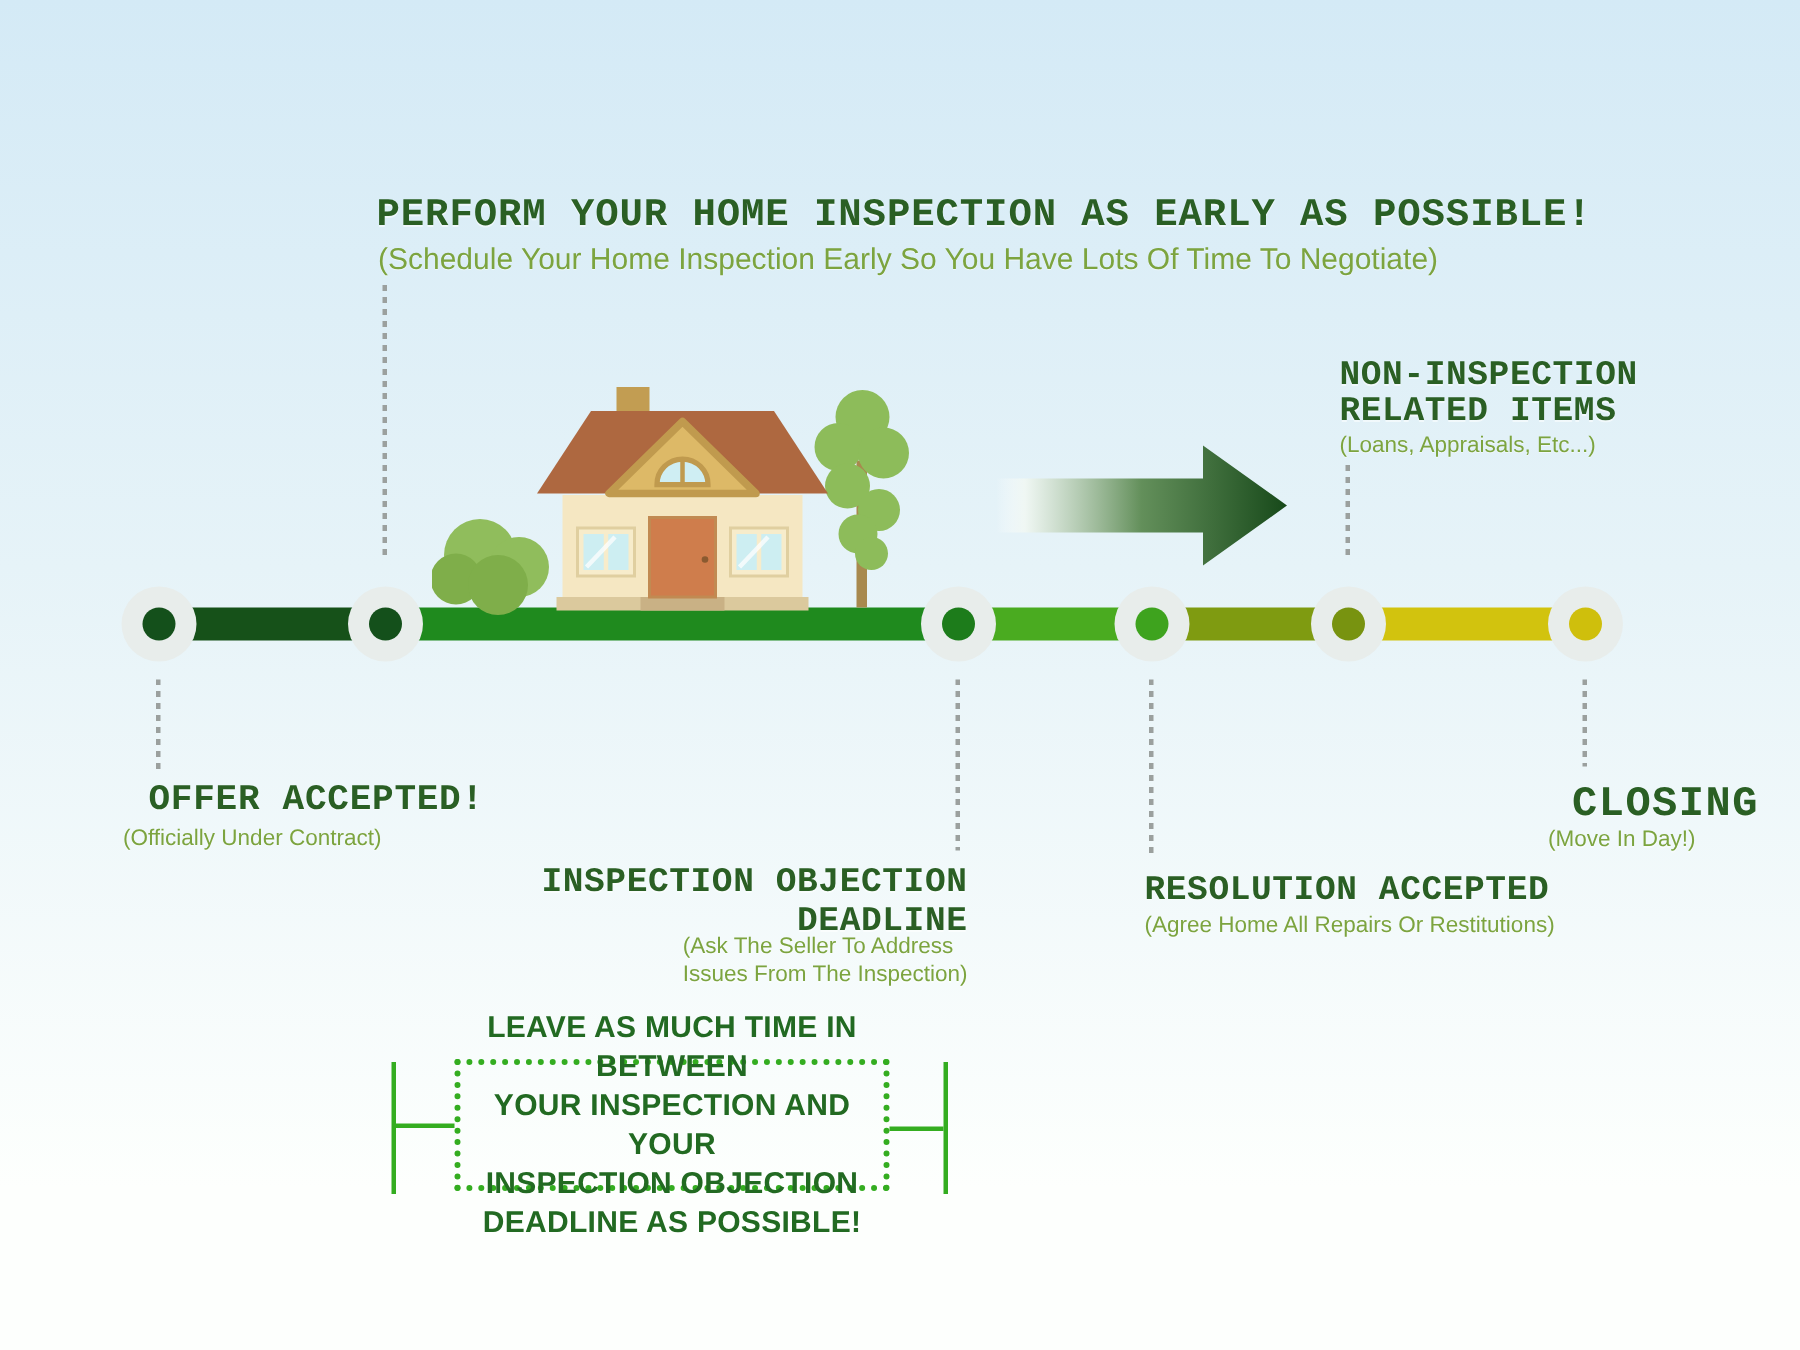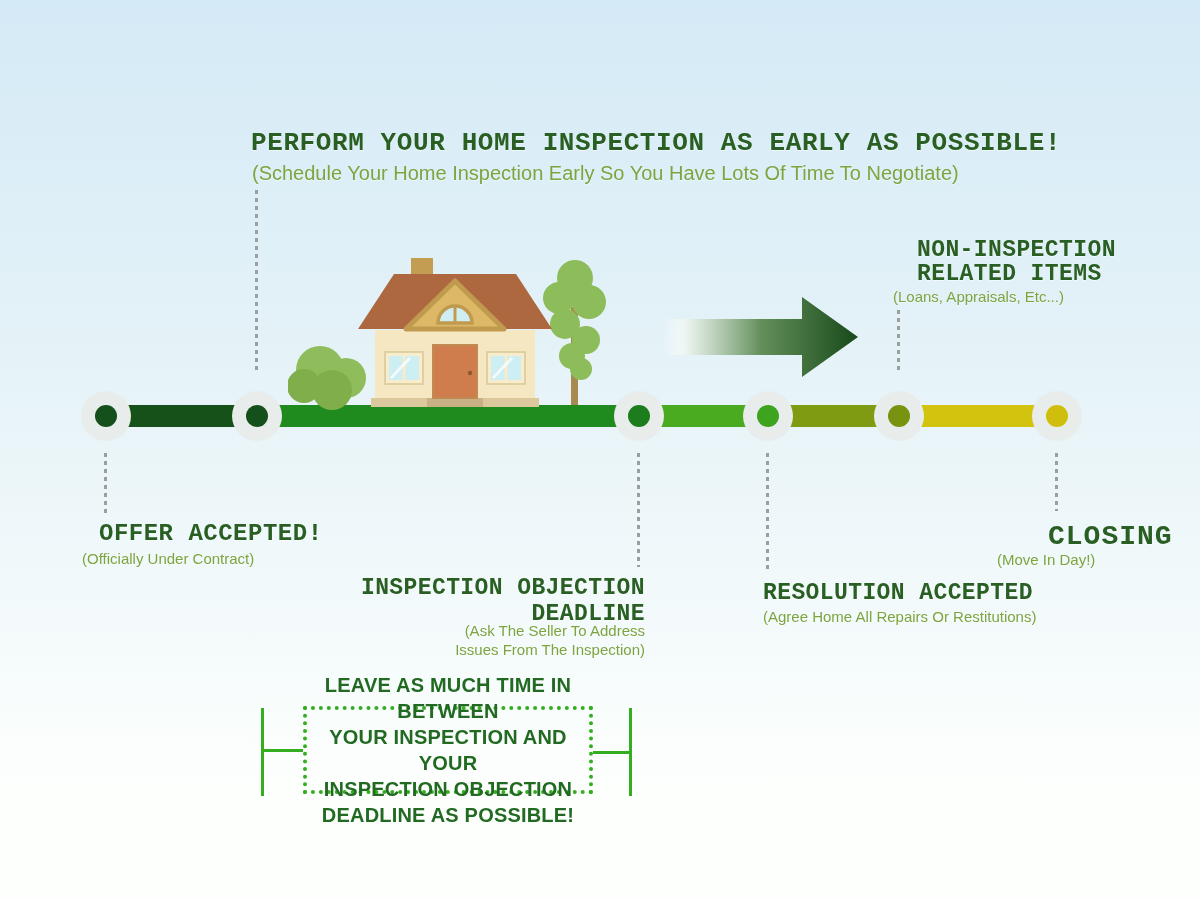--- a/index.html
+++ b/index.html
@@ -11,34 +11,34 @@
   }
   .abs { position:absolute; }
 
   
   .h-title { color:var(--heading,#2a5f24); font-weight:bold; white-space:pre-line; text-shadow:0 1px 0 rgba(255,255,255,.55);font-family:Liberation Mono, monospace; }
   .h-sub   { color:var(--subheading,#7ca43f); white-space:pre-line; text-shadow:0 1px 0 rgba(255,255,255,.5); }
 
   .main-title      { left:251px; top:128px; font-size:26px; letter-spacing:.6px; }
   .main-subtitle   { left:252px; top:162px; font-size:20px; }
 
-  .lbl-noninspection       { left:917px; top:238px; font-size:23px; line-height:1.06; letter-spacing:.4px; }
+  .lbl-noninspection       { left:893px; top:238px; font-size:23px; line-height:1.06; letter-spacing:.4px; }
   .lbl-noninspection-sub   { left:893px; top:288px; font-size:15px; }
 
   .lbl-offer       { left:99px;  top:520px; font-size:24px; letter-spacing:.5px; }
   .lbl-offer-sub   { left:82px;  top:550px; font-size:15px; }
 
   .lbl-objection       { right:555px; top:576px; font-size:23px; line-height:1.12; letter-spacing:.4px; text-align:right; }
-  .lbl-objection-sub   { right:555px; top:622px; font-size:15px; line-height:1.25; text-align:right; }
+  .lbl-objection-sub   { right:555px; top:622px; font-size:15px; line-height:1.25; text-align:left; }
 
   .lbl-resolution      { left:763px; top:580px; font-size:23px; letter-spacing:.4px; }
   .lbl-resolution-sub  { left:763px; top:608px; font-size:15px; }
 
   .lbl-closing         { left:1048px; top:521px; font-size:28px; letter-spacing:1px; }
-  .lbl-closing-sub     { left:997px; top:551px; font-size:15px; }
+  .lbl-closing-sub     { left:1032px; top:551px; font-size:15px; }
 
   
   .tl-seg  { position:absolute; top:405px; height:22px; }
   .tl-ring { position:absolute; top:391px; width:50px; height:50px; border-radius:50%; background:var(--ring,#e8edeb); }
   .tl-dot  { position:absolute; left:14px; top:14px; width:22px; height:22px; border-radius:50%; }
   .connector {
     position:absolute; width:3px;
     background:repeating-linear-gradient(180deg, var(--connector-gray,#9ba09e) 0 4px, transparent 4px 8px);
   }
 

